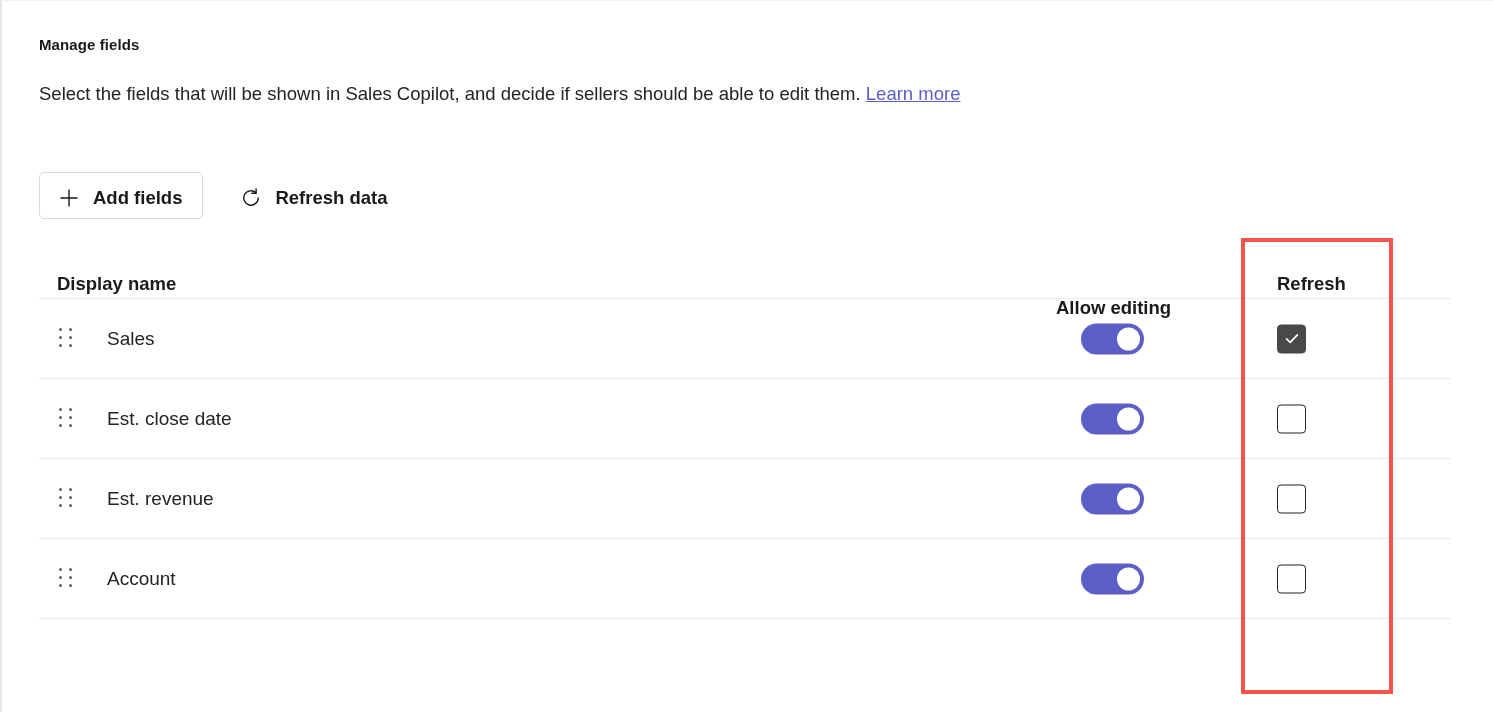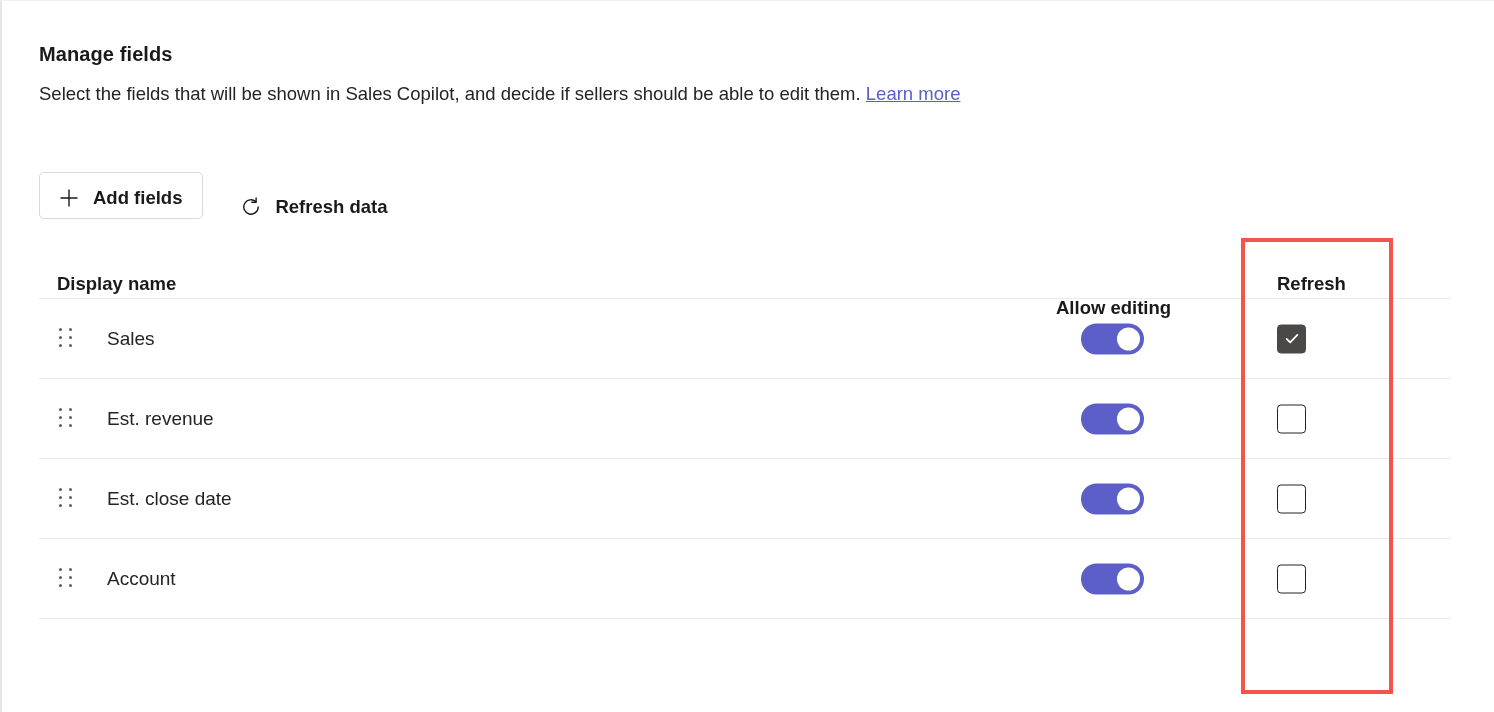--- a/index.html
+++ b/index.html
@@ -18,22 +18,22 @@
     height: 712px;
     background: #ffffff;
     border-left: 2px solid #e6e6e6;
     border-top: 1px solid #f2f2f2;
   }
 
   
   .panel-title {
     position: absolute;
     left: 37px;
-    top: 42px;
-    font-size: 20px;
+    top: 35px;
+    font-size: 15px;
     font-weight: 700;
     color: #1b1a19;
     letter-spacing: .1px;
   }
 
   .panel-subtitle {
     position: absolute;
     left: 37px;
     top: 82px;
     font-size: 18.5px;
@@ -74,21 +74,20 @@
 
   .btn-outline {
     border: 1px solid #d9d9d9;
     border-radius: 5px;
   }
 
   .btn-plain {
     border: 1px solid transparent;
     border-radius: 5px;
     padding-left: 14px;
-    align-items: flex-end;
   }
 
   .icon { display: inline-flex; align-items: center; justify-content: center; flex: none; }
 
   
   .table {
     position: absolute;
     left: 37px;
     top: 243px;
     width: 1412px;
@@ -273,56 +272,56 @@
 
   <div class="row">
     <div class="drag-handle">
       <i></i>
             <i></i>
             <i></i>
             <i></i>
             <i></i>
             <i></i>
     </div>
+    <div class="row-label">Est. close date</div>
+    <div class="toggle" style="background: rgb(91, 95, 199);">
+      <span class="knob"></span>
+    </div>
+    <div class="cbox unchecked">
+      
+    </div>
+  </div>
+
+  <div class="row">
+    <div class="drag-handle">
+      <i></i>
+            <i></i>
+            <i></i>
+            <i></i>
+            <i></i>
+            <i></i>
+    </div>
     <div class="row-label">Est. revenue</div>
     <div class="toggle" style="background: rgb(91, 95, 199);">
       <span class="knob"></span>
     </div>
     <div class="cbox unchecked">
       
     </div>
   </div>
 
   <div class="row">
     <div class="drag-handle">
       <i></i>
             <i></i>
             <i></i>
             <i></i>
             <i></i>
             <i></i>
     </div>
-    <div class="row-label">Est. close date</div>
-    <div class="toggle" style="background: rgb(91, 95, 199);">
-      <span class="knob"></span>
-    </div>
-    <div class="cbox unchecked">
-      
-    </div>
-  </div>
-
-  <div class="row">
-    <div class="drag-handle">
-      <i></i>
-            <i></i>
-            <i></i>
-            <i></i>
-            <i></i>
-            <i></i>
-    </div>
     <div class="row-label">Account</div>
     <div class="toggle" style="background: rgb(91, 95, 199);">
       <span class="knob"></span>
     </div>
     <div class="cbox unchecked">
       
     </div>
   </div>
 
 </div>

